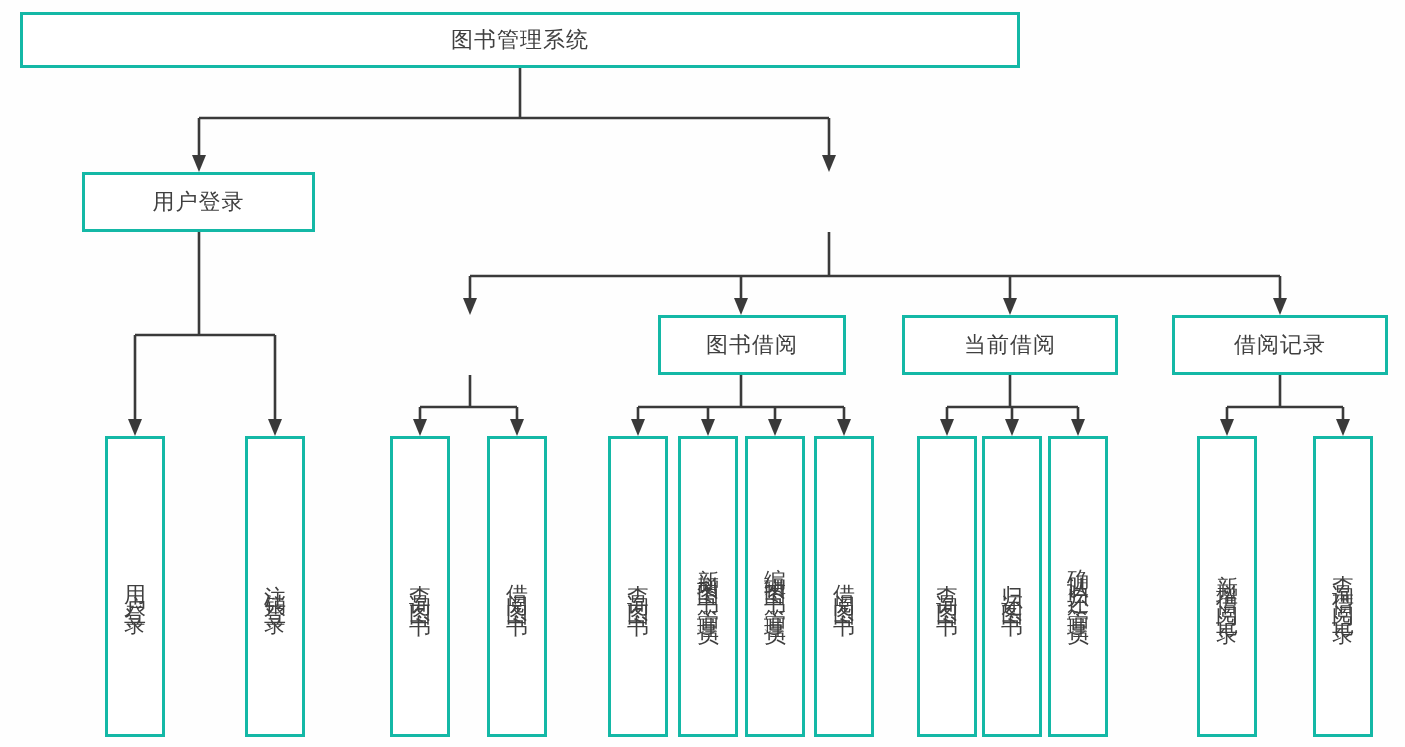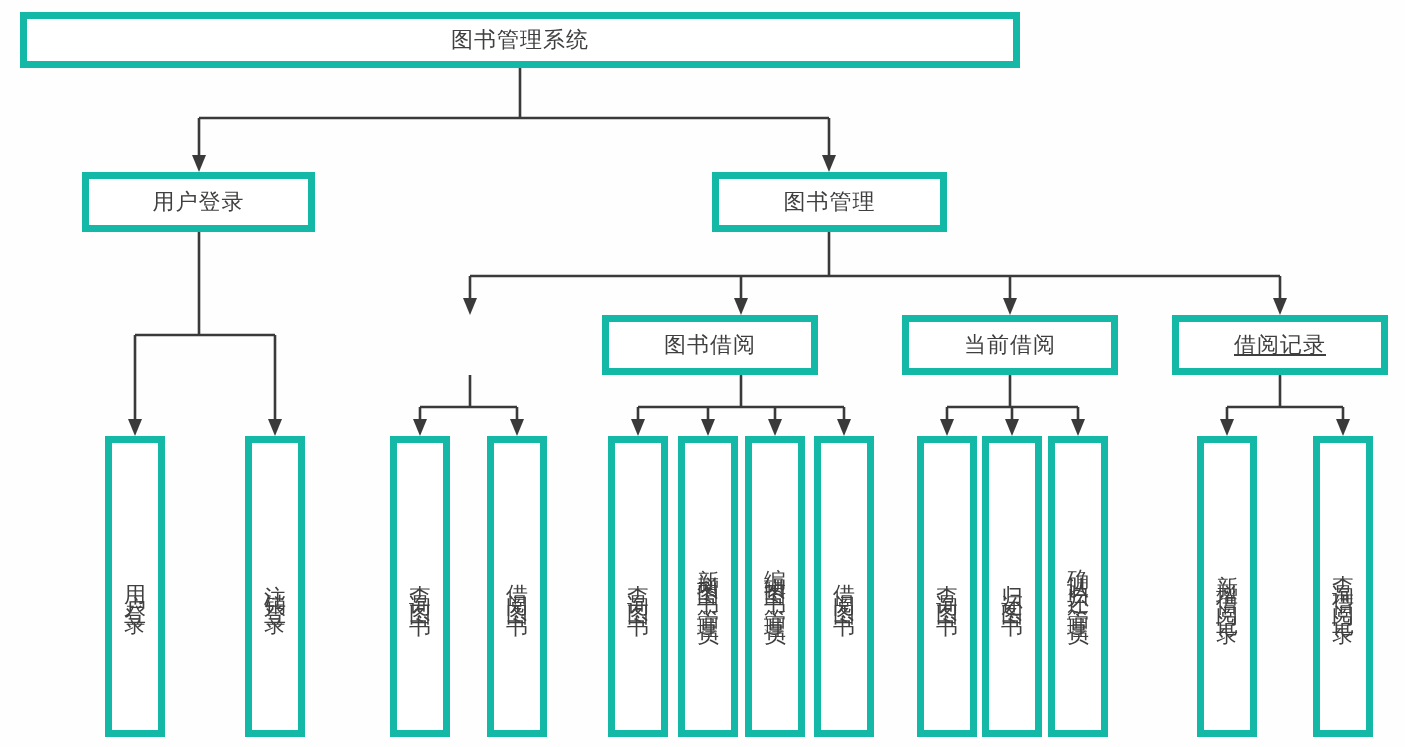--- a/index.html
+++ b/index.html
@@ -8,21 +8,21 @@
     position: relative;
     width: 1405px;
     height: 747px;
     background: #fefefe;
     overflow: hidden;
   }
   .node, .leaf {
     position: absolute;
     box-sizing: border-box;
     background: #ffffff;
-    border: 7px solid #14b8a6;
+    border: 3px solid #14b8a6;
     color: #3f3f3f;
     display: flex;
     align-items: center;
     justify-content: center;
     z-index: 2;
   }
   .node {
     font-size: 22px;
     letter-spacing: 1px;
   }
@@ -92,25 +92,24 @@
       <polygon points="1005,419 1019,419 1012,436"></polygon>
       <polygon points="1071,419 1085,419 1078,436"></polygon>
       <polygon points="1220,419 1234,419 1227,436"></polygon>
       <polygon points="1336,419 1350,419 1343,436"></polygon>
     </g>
   </svg>
 
   <div class="node" style="left:20px; top:12px; width:1000px; height:56px;">图书管理系统</div>
 
   <div class="node" style="left:82px; top:172px; width:233px; height:60px;">用户登录</div>
-  <div class="node" style="left:712px; top:172px; width:235px; height:60px;">图书管理</div>
 
-  <div class="node" style="left:602px; top:315px; width:216px; height:60px;">图书借阅</div>
+  <div class="node" style="left:658px; top:315px; width:188px; height:60px;">图书借阅</div>
   <div class="node" style="left:902px; top:315px; width:216px; height:60px;">当前借阅</div>
-  <div class="node" style="left:1172px; top:315px; width:216px; height:60px;text-decoration:underline;">借阅记录</div>
+  <div class="node" style="left:1172px; top:315px; width:216px; height:60px;">借阅记录</div>
 
   <div class="leaf" style="left:105px; top:436px; width:60px; height:301px;">用户登录</div>
   <div class="leaf" style="left:245px; top:436px; width:60px; height:301px;">注销登录</div>
 
   <div class="leaf" style="left:390px; top:436px; width:60px; height:301px;">查询图书</div>
   <div class="leaf" style="left:487px; top:436px; width:60px; height:301px;">借阅图书</div>
 
   <div class="leaf" style="left:608px; top:436px; width:60px; height:301px;">查询图书</div>
   <div class="leaf long" style="left:678px; top:436px; width:60px; height:301px;">新增图书（管理员）</div>
   <div class="leaf long" style="left:745px; top:436px; width:60px; height:301px;">编辑图书（管理员）</div>

